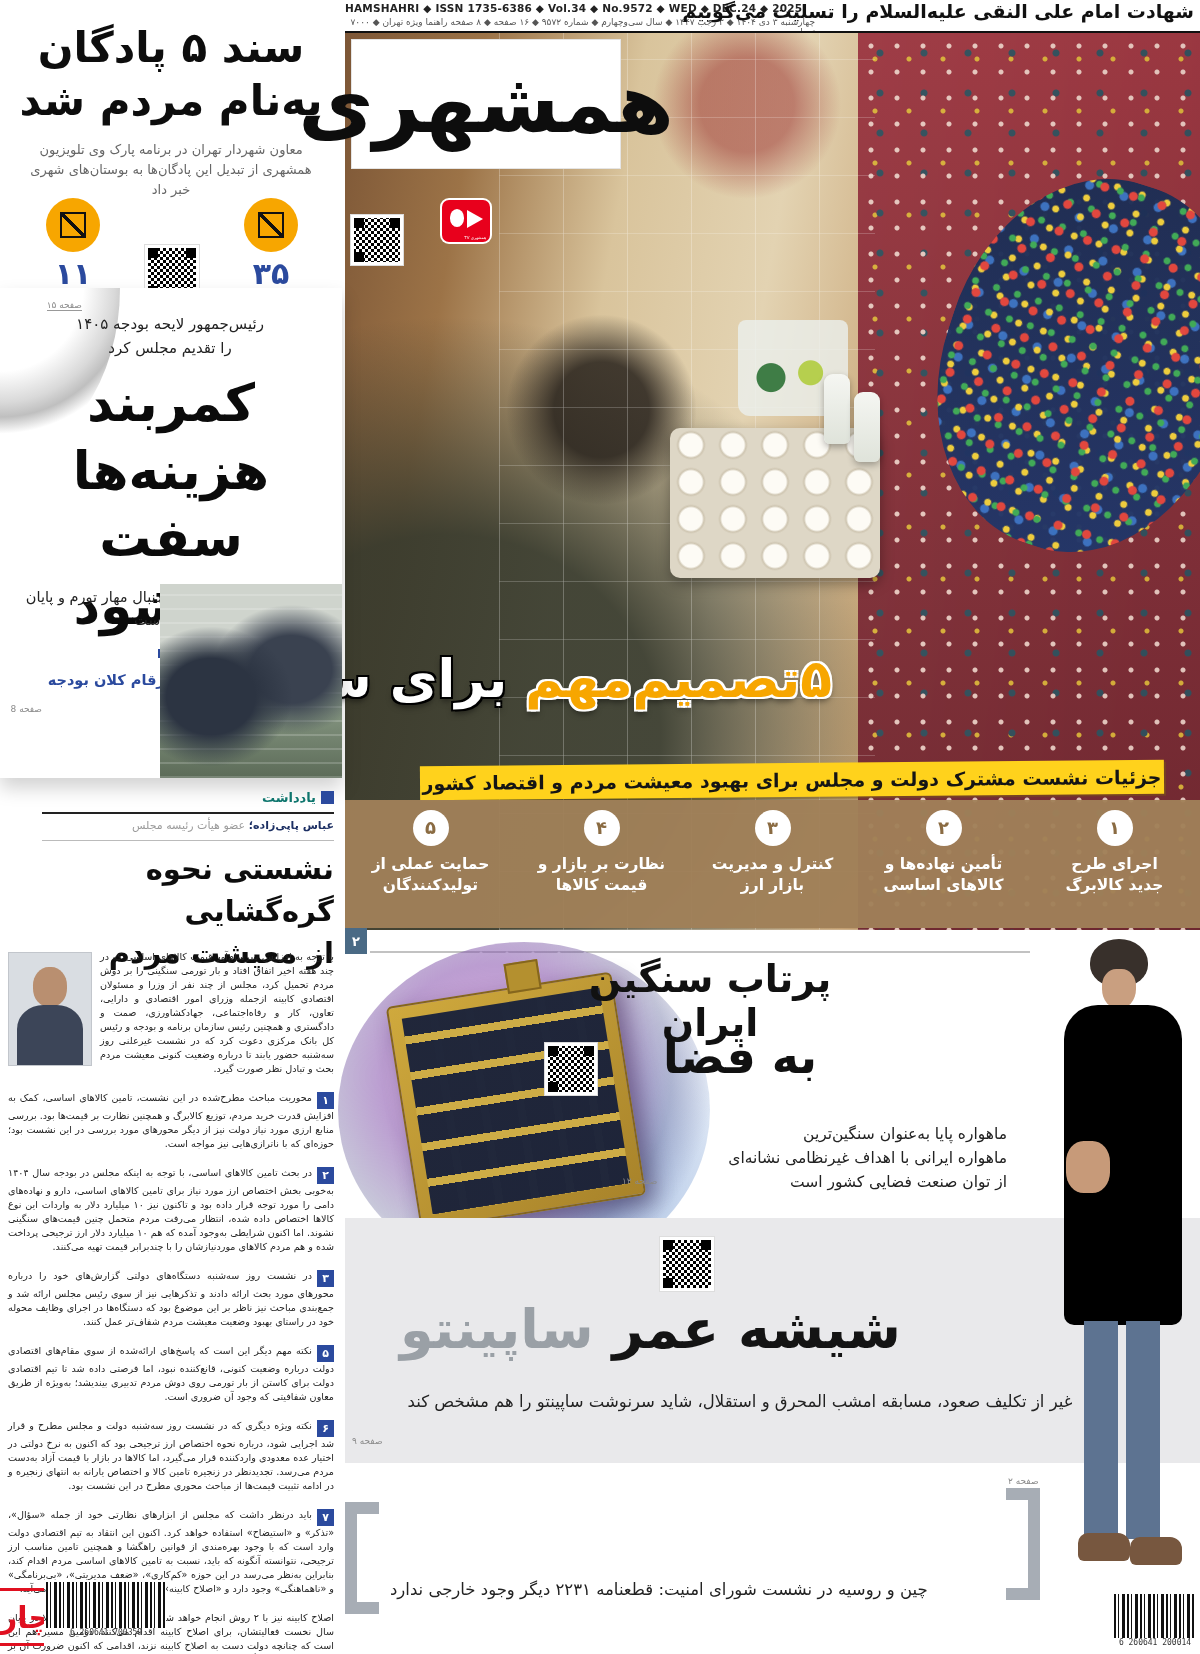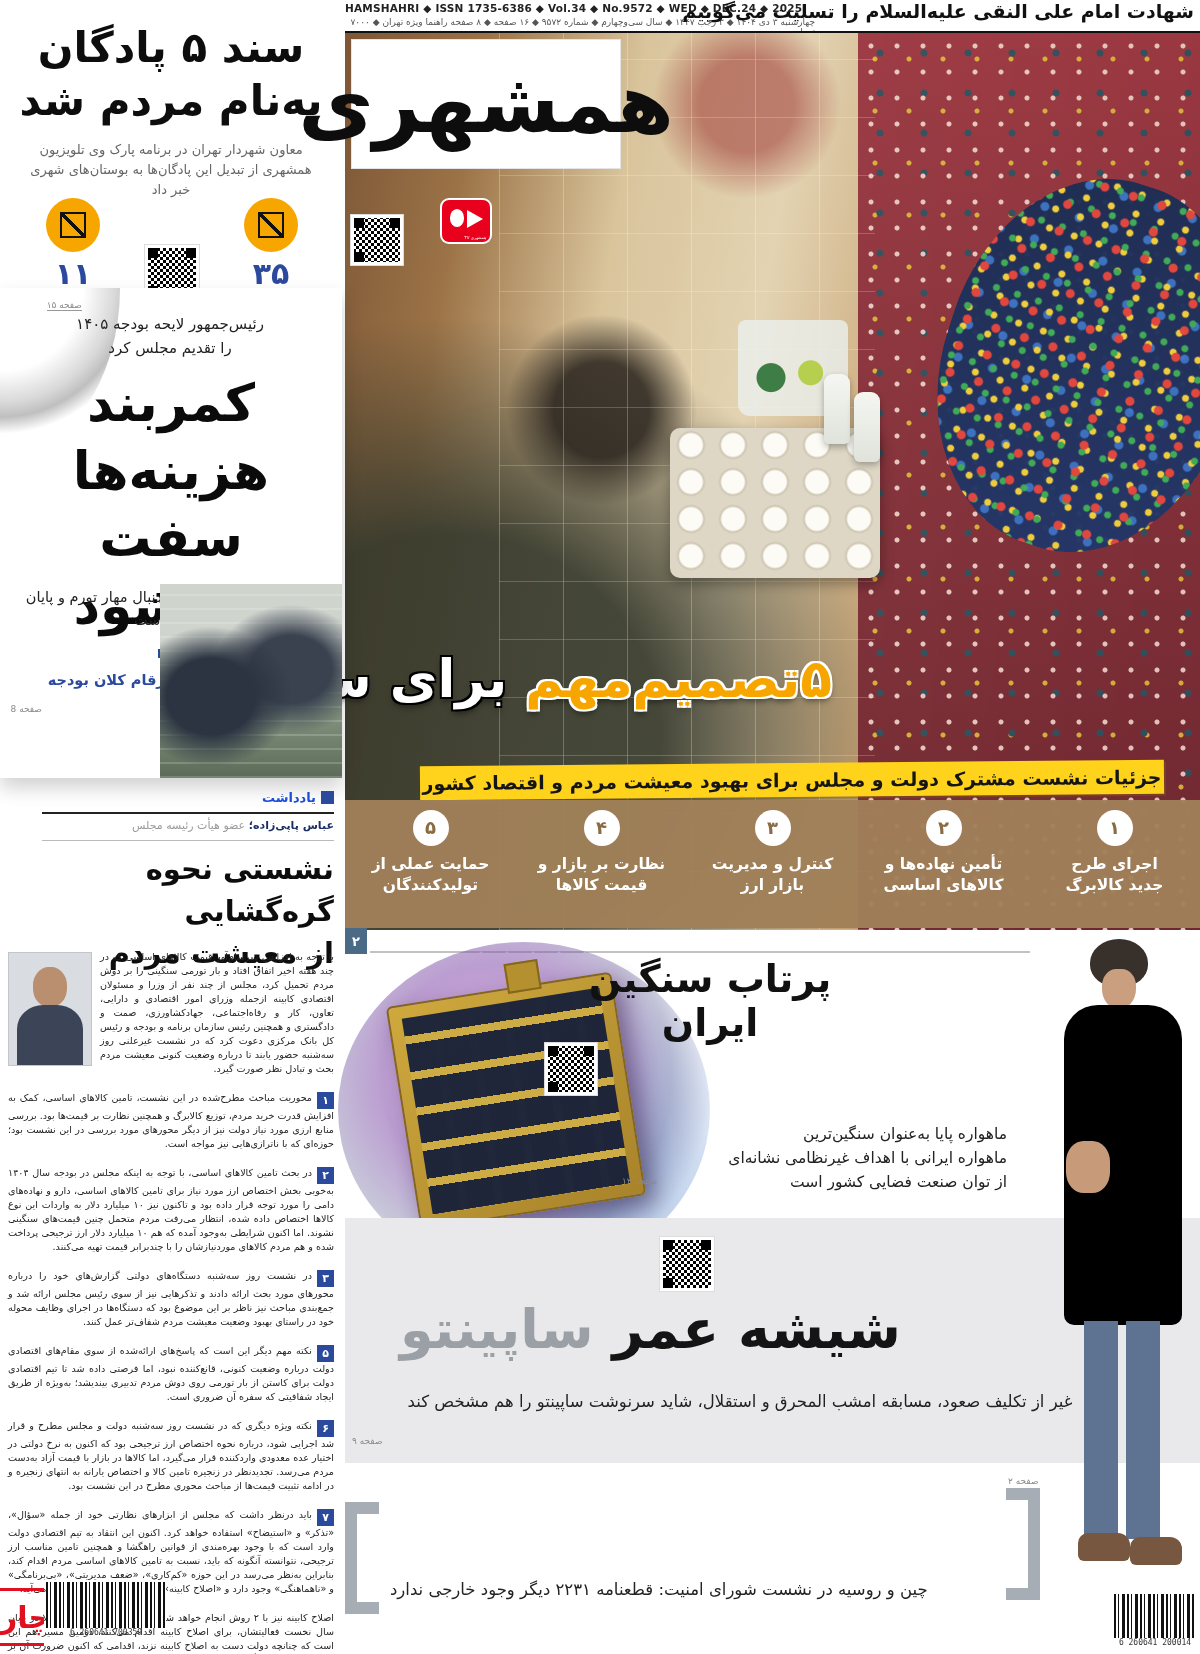--- a/index.html
+++ b/index.html
@@ -178,21 +178,21 @@
   .bud-p4{position:absolute;right:300px;top:416px;}
   .bud-photo{position:absolute;left:160px;top:296px;width:182px;height:194px;
     background:
       radial-gradient(ellipse at 28% 58%,#2c3442 0 24%,transparent 44%),
       radial-gradient(ellipse at 72% 44%,#3a4250 0 22%,transparent 42%),
       repeating-linear-gradient(0deg,rgba(255,255,255,.18) 0 2px,transparent 2px 14px),
       linear-gradient(180deg,#cfd4cd 0 30%,#8fa08b 55%,#5c6b58 100%);}
 
   
   .note{left:0;top:782px;width:342px;height:872px;overflow:hidden;}
-  .note-hdr{position:absolute;right:8px;top:8px;font-size:13px;font-weight:bold;color:#1d4ed8;}
+  .note-hdr{position:absolute;right:8px;top:8px;font-size:13px;font-weight:bold;color:#0f766e;}
   .note-hdr .sq{display:inline-block;width:13px;height:13px;background:var(--accent-blue,#2b4a9e);
                 vertical-align:-2px;margin-left:5px;}
   .note-rule1{position:absolute;left:42px;right:8px;top:30px;height:2px;background:#222;}
   .note-byline{position:absolute;right:8px;top:37px;font-size:11px;}
   .note-byline .nm{font-weight:bold;color:#1c2f63;}
   .note-byline .rl{color:#9a9a9a;}
   .note-rule2{position:absolute;left:42px;right:8px;top:58px;height:1px;background:#bbb;}
   .note-head{position:absolute;right:8px;top:66px;width:326px;font-size:29px;font-weight:bold;
              line-height:1.45;color:#0d0d0d;}
   .note-body{position:absolute;right:8px;top:168px;width:326px;font-size:9.6px;line-height:1.46;
@@ -275,20 +275,21 @@
   </div>
   <div class="abs badge2">۲</div>
 
   <div class="abs sat-rule"></div>
   <div class="abs nebula"></div>
   <div class="abs satellite">
     <div class="ant"></div>
     <div class="panels"></div>
   </div>
   <div class="abs sat-head1">پرتاب سنگین ایران</div>
+  <div class="abs sat-head2">به فضا</div>
   <div class="abs qr" style="left:548px;top:1046px;width:46px;height:46px;"></div>
 
   <div class="abs sat-sub pre">ماهواره پایا به‌عنوان سنگین‌ترین
 ماهواره ایرانی با اهداف غیرنظامی نشانه‌ای
 از توان صنعت فضایی کشور است</div>
   <div class="abs tiny sat-page">صفحه ۱۲</div>
 
   <div class="abs grayblock"></div>
   <div class="abs qr" style="left:663px;top:1240px;width:48px;height:48px;"></div>
 
@@ -364,21 +365,21 @@
     </div>
     <div class="note-rule2"></div>
     <div class="note-head pre">نشستی نحوه گره‌گشایی
 از معیشت مردم</div>
     <div class="note-body">
       <div class="portrait"></div>
       <span>با توجه به افزایش سرسام‌آور قیمت کالاهای اساسی که در چند هفته اخیر اتفاق افتاد و بار تورمی سنگینی را بر دوش مردم تحمیل کرد، مجلس از چند نفر از وزرا و مسئولان اقتصادی کابینه ازجمله وزرای امور اقتصادی و دارایی، تعاون، کار و رفاه‌اجتماعی، جهادکشاورزی، صمت و دادگستری و همچنین رئیس سازمان برنامه و بودجه و رئیس کل بانک مرکزی دعوت کرد که در نشست غیرعلنی روز سه‌شنبه حضور یابند تا درباره وضعیت کنونی معیشت مردم بحث و تبادل نظر صورت گیرد.</span>
       <div class="nitem"><span class="nsq">۱</span><span>محوریت مباحث مطرح‌شده در این نشست، تامین کالاهای اساسی، کمک به افزایش قدرت خرید مردم، توزیع کالابرگ و همچنین نظارت بر قیمت‌ها بود. بررسی منابع ارزی مورد نیاز دولت نیز از دیگر محورهای مورد بررسی در این نشست بود؛ حوزه‌ای که با ناترازی‌هایی نیز مواجه است.</span></div>
       <div class="nitem"><span class="nsq">۲</span><span>در بحث تامین کالاهای اساسی، با توجه به اینکه مجلس در بودجه سال ۱۴۰۴ به‌خوبی بخش اختصاص ارز مورد نیاز برای تامین کالاهای اساسی، دارو و نهاده‌های دامی را مورد توجه قرار داده بود و تاکنون نیز ۱۰ میلیارد دلار به واردات این نوع کالاها اختصاص داده شده، انتظار می‌رفت مردم متحمل چنین قیمت‌های سنگینی نشوند. اما اکنون شرایطی به‌وجود آمده که هم ۱۰ میلیارد دلار ارز ترجیحی پرداخت شده و هم مردم کالاهای موردنیازشان را با چندبرابر قیمت تهیه می‌کنند.</span></div>
       <div class="nitem"><span class="nsq">۳</span><span>در نشست روز سه‌شنبه دستگاه‌های دولتی گزارش‌های خود را درباره محورهای مورد بحث ارائه دادند و تذکرهایی نیز از سوی رئیس مجلس ارائه شد و جمع‌بندی مباحث نیز ناظر بر این موضوع بود که دستگاه‌ها در اجرای وظایف محوله خود در راستای بهبود وضعیت معیشت مردم شفاف‌تر عمل کنند.</span></div>
-      <div class="nitem"><span class="nsq">۵</span><span>نکته مهم دیگر این است که پاسخ‌های ارائه‌شده از سوی مقام‌های اقتصادی دولت درباره وضعیت کنونی، قانع‌کننده نبود، اما فرصتی داده شد تا تیم اقتصادی دولت برای کاستن از بار تورمی روی دوش مردم تدبیری بیندیشد؛ به‌ویژه از طریق ایجاد شفافیتی که سفره آن ضروری است.</span></div>
+      <div class="nitem"><span class="nsq">۵</span><span>نکته مهم دیگر این است که پاسخ‌های ارائه‌شده از سوی مقام‌های اقتصادی دولت درباره وضعیت کنونی، قانع‌کننده نبود، اما فرصتی داده شد تا تیم اقتصادی دولت برای کاستن از بار تورمی روی دوش مردم تدبیری بیندیشد؛ به‌ویژه از طریق معاون شفافیتی که وجود آن ضروری است.</span></div>
       <div class="nitem"><span class="nsq">۶</span><span>نکته ویژه دیگری که در نشست روز سه‌شنبه دولت و مجلس مطرح و قرار شد اجرایی شود، درباره نحوه اختصاص ارز ترجیحی بود که اکنون به نرخ دولتی در اختیار عده معدودی واردکننده قرار می‌گیرد، اما کالاها در بازار با قیمت آزاد به‌دست مردم می‌رسد. تجدیدنظر در زنجیره تامین کالا و اختصاص یارانه به انتهای زنجیره و در ادامه تثبیت قیمت‌ها از مباحث محوری مطرح در این نشست بود.</span></div>
       <div class="nitem"><span class="nsq">۷</span><span>باید درنظر داشت که مجلس از ابزارهای نظارتی خود از جمله «سؤال»، «تذکر» و «استیضاح» استفاده خواهد کرد. اکنون این انتقاد به تیم اقتصادی دولت وارد است که با وجود بهره‌مندی از قوانین راهگشا و همچنین تامین مناسب ارز ترجیحی، نتوانسته آنگونه که باید، نسبت به تامین کالاهای اساسی مردم اقدام کند، بنابراین به‌نظر می‌رسد در این حوزه «کم‌کاری»، «ضعف مدیریتی»، «بی‌برنامگی» و «ناهماهنگی» وجود دارد و «اصلاح کابینه» از راهکارهای مطرح به‌شمار می‌آید.</span></div>
       <div class="nitem">اصلاح کابینه نیز با ۲ روش انجام خواهد شد؛ نخست اینکه دولت‌ها معمولا در پایان سال نخست فعالیتشان، برای اصلاح کابینه اقدام می‌کنند. دومین مسیر هم این است که چنانچه دولت دست به اصلاح کابینه نزند، اقدامی که اکنون ضرورت آن بر همه عیان و مورد تأکید مجلس است، موضوع استیضاح احتمالا طی یکی دو هفته آینده به جریان خواهد افتاد.</div>
     </div>
   </div>
 
   <div class="abs redlogo">چار</div>
   <div class="abs barcode" style="left:46px;top:1582px;width:120px;">
     <div class="bc-lines" style="height:46px;"></div>
     <div class="bc-num">6 260641 700359</div>

